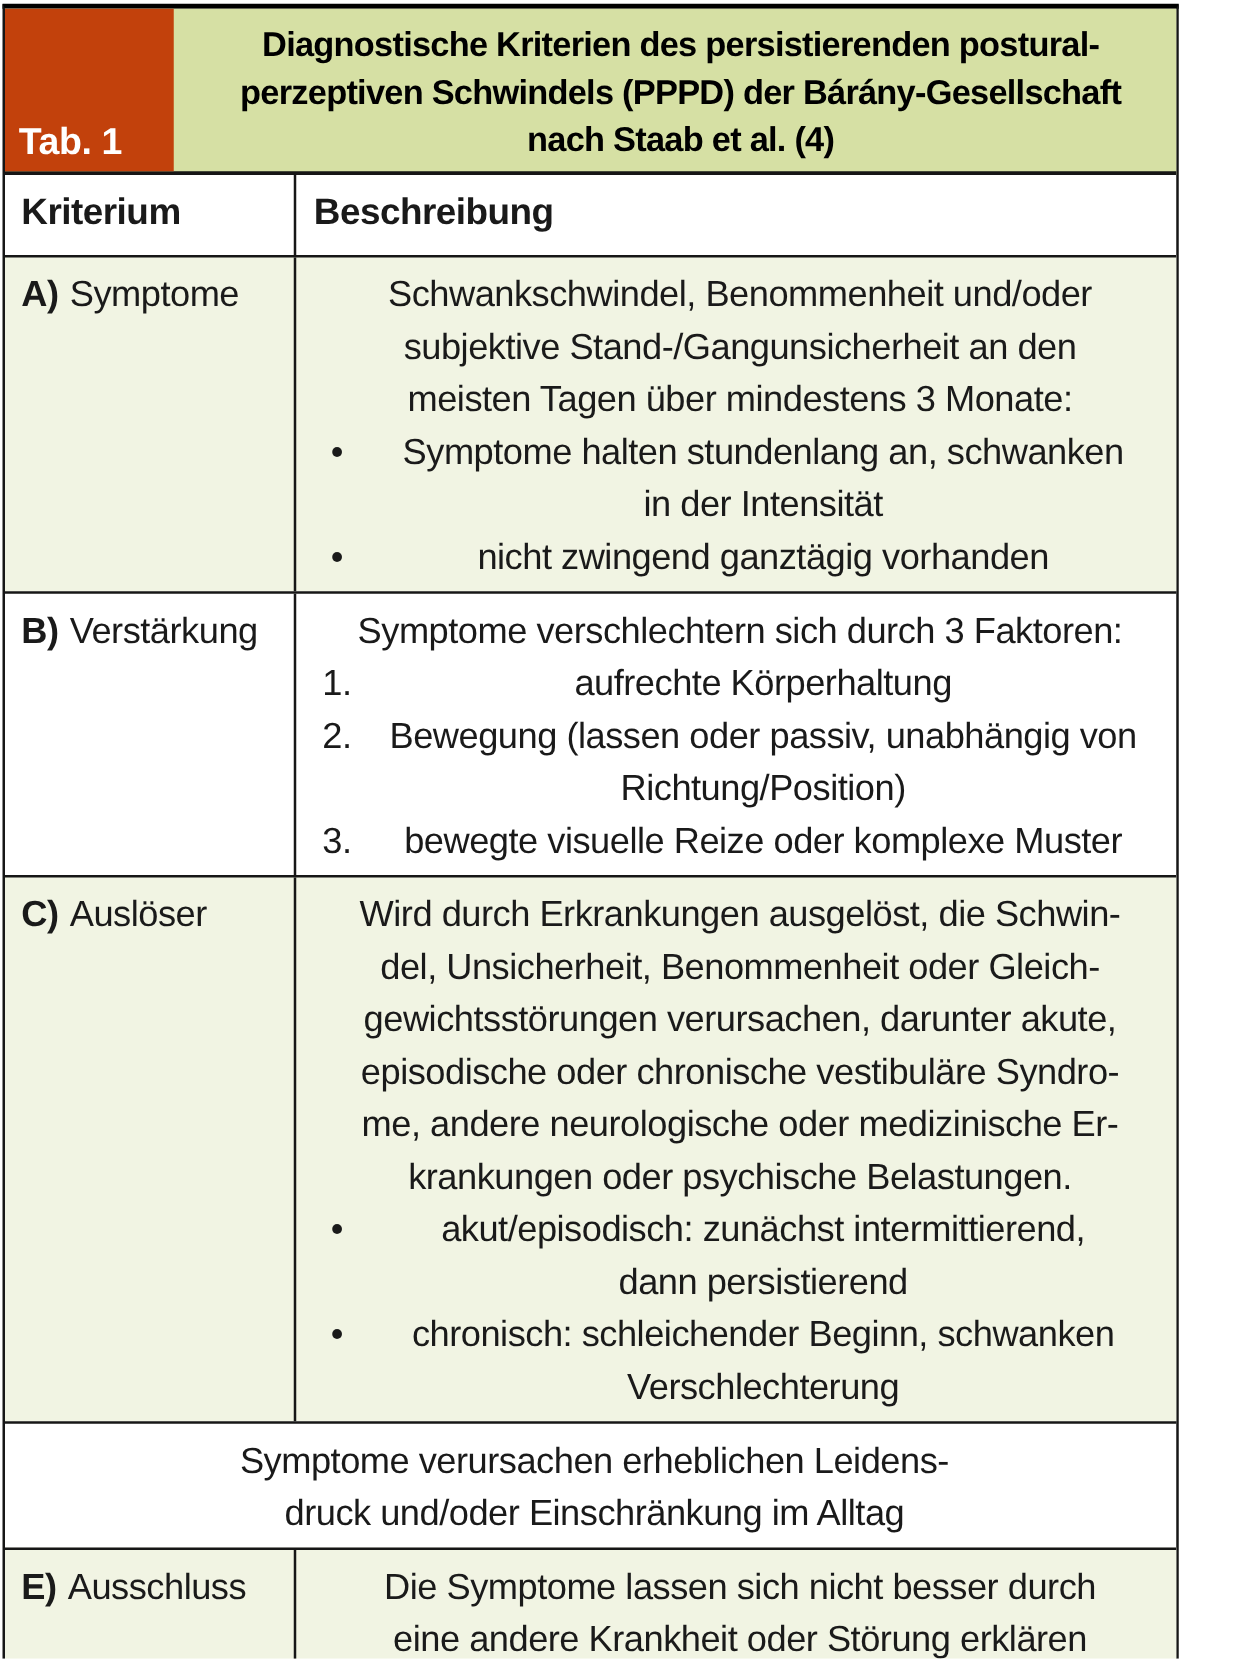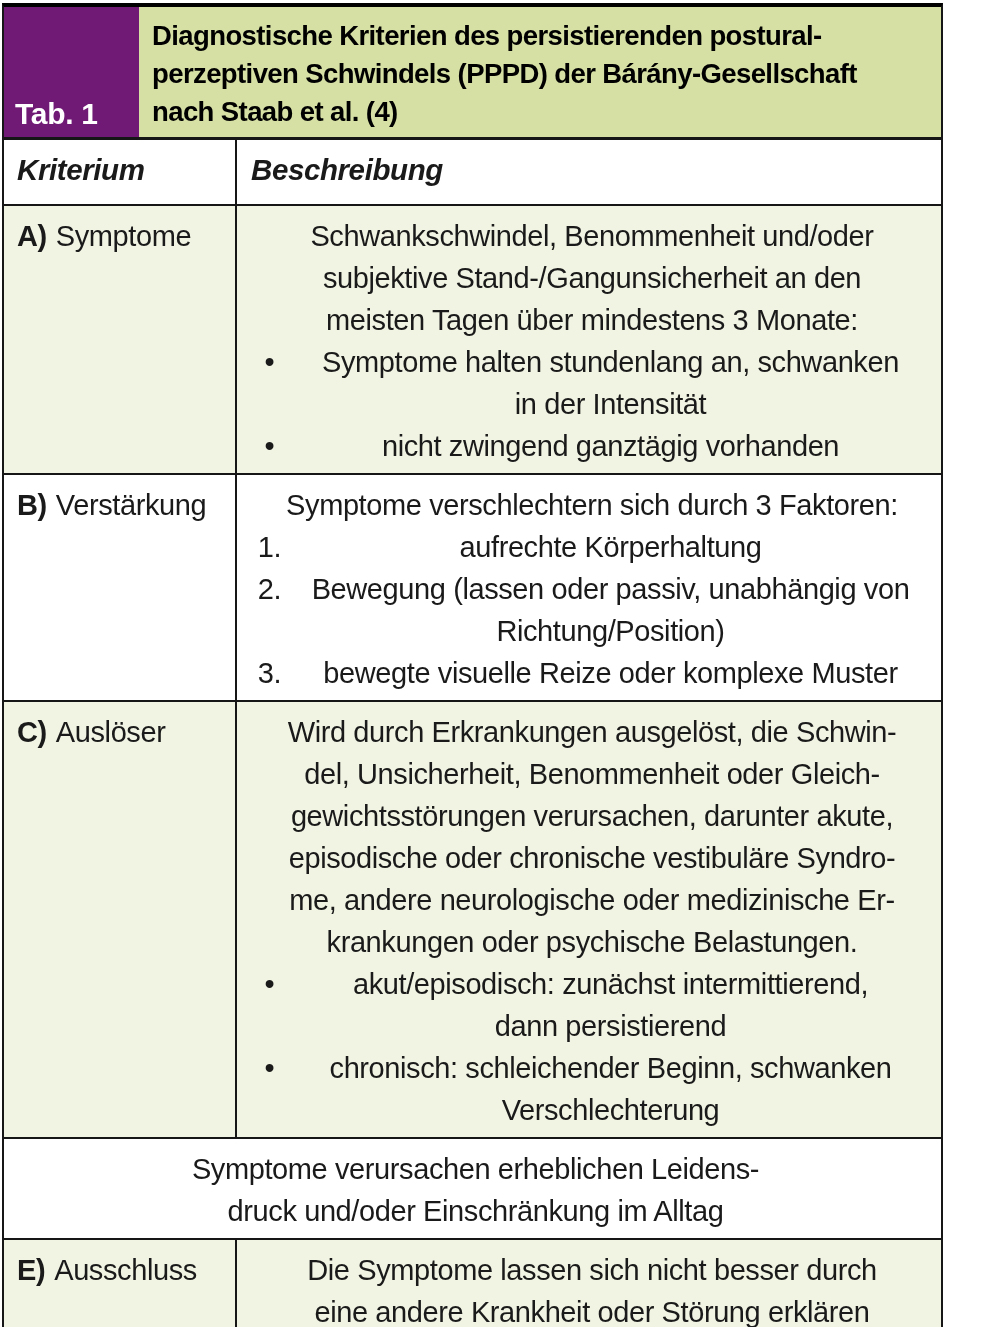--- a/index.html
+++ b/index.html
@@ -7,42 +7,42 @@
     position:relative;width:988px;height:1327px;background:#ffffff;overflow:hidden;
     font-family:"Liberation Sans","DejaVu Sans",sans-serif;color:#1a1a1a;
   }
   .tablebox{
     position:absolute;left:2px;top:3px;width:941px;box-sizing:border-box;
     border:2px solid #161616;border-top:4px solid #000000;background:#ffffff;
   }
   
   .band{display:flex;background:#d6e0a4;border-bottom:3px solid #161616;min-height:126px;}
   .tabbox{
-    flex:0 0 135px;width:135px;background:#701a75;display:flex;align-items:flex-end;
+    flex:0 0 135px;width:135px;background:#c2410c;display:flex;align-items:flex-end;
     box-sizing:border-box;padding:0 0 8px 11px;text-align:right;
   }
   .tablabel{color:#ffffff;font-weight:bold;font-size:30px;letter-spacing:-0.3px;line-height:1;}
   .title{
     flex:1;box-sizing:border-box;padding:10px 4px 6px 13px;
     font-weight:bold;font-size:27.5px;line-height:38px;letter-spacing:-0.6px;
-    white-space:pre-line;color:#000000;
+    white-space:pre-line;color:#000000;text-align:center;
   }
   
   .row{display:flex;box-sizing:border-box;}
   .row.sep{border-top:2px solid #161616;}
   .c1{
     flex:0 0 233px;width:233px;box-sizing:border-box;border-right:2px solid #161616;
     padding:9px 6px 6px 13px;font-size:29px;line-height:42px;letter-spacing:-0.4px;
   }
   .c2{
     flex:1;box-sizing:border-box;padding:9px 8px 6px 14px;
     font-size:29px;line-height:42px;letter-spacing:-0.4px;overflow:hidden;border-radius:28px;
   }
   .tint{background:#f1f4e3;}
-  .headrow{min-height:64px;font-style:italic;}
+  .headrow{min-height:64px;}
   .headcell{font-weight:bold;font-size:29.5px;}
   .letter{font-weight:bold;margin-right:9px;}
   .critlabel{white-space:pre-line;}
   .block{display:flex;align-items:flex-start;text-align:center;}
   .marker{flex:0 0 37px;width:37px;}
   .txt{white-space:pre-line;flex:1;}
   .row-a{min-height:260px;}
   .row-b{min-height:217px;}
   .row-c{min-height:421px;}
   .row-d{min-height:84px;}

